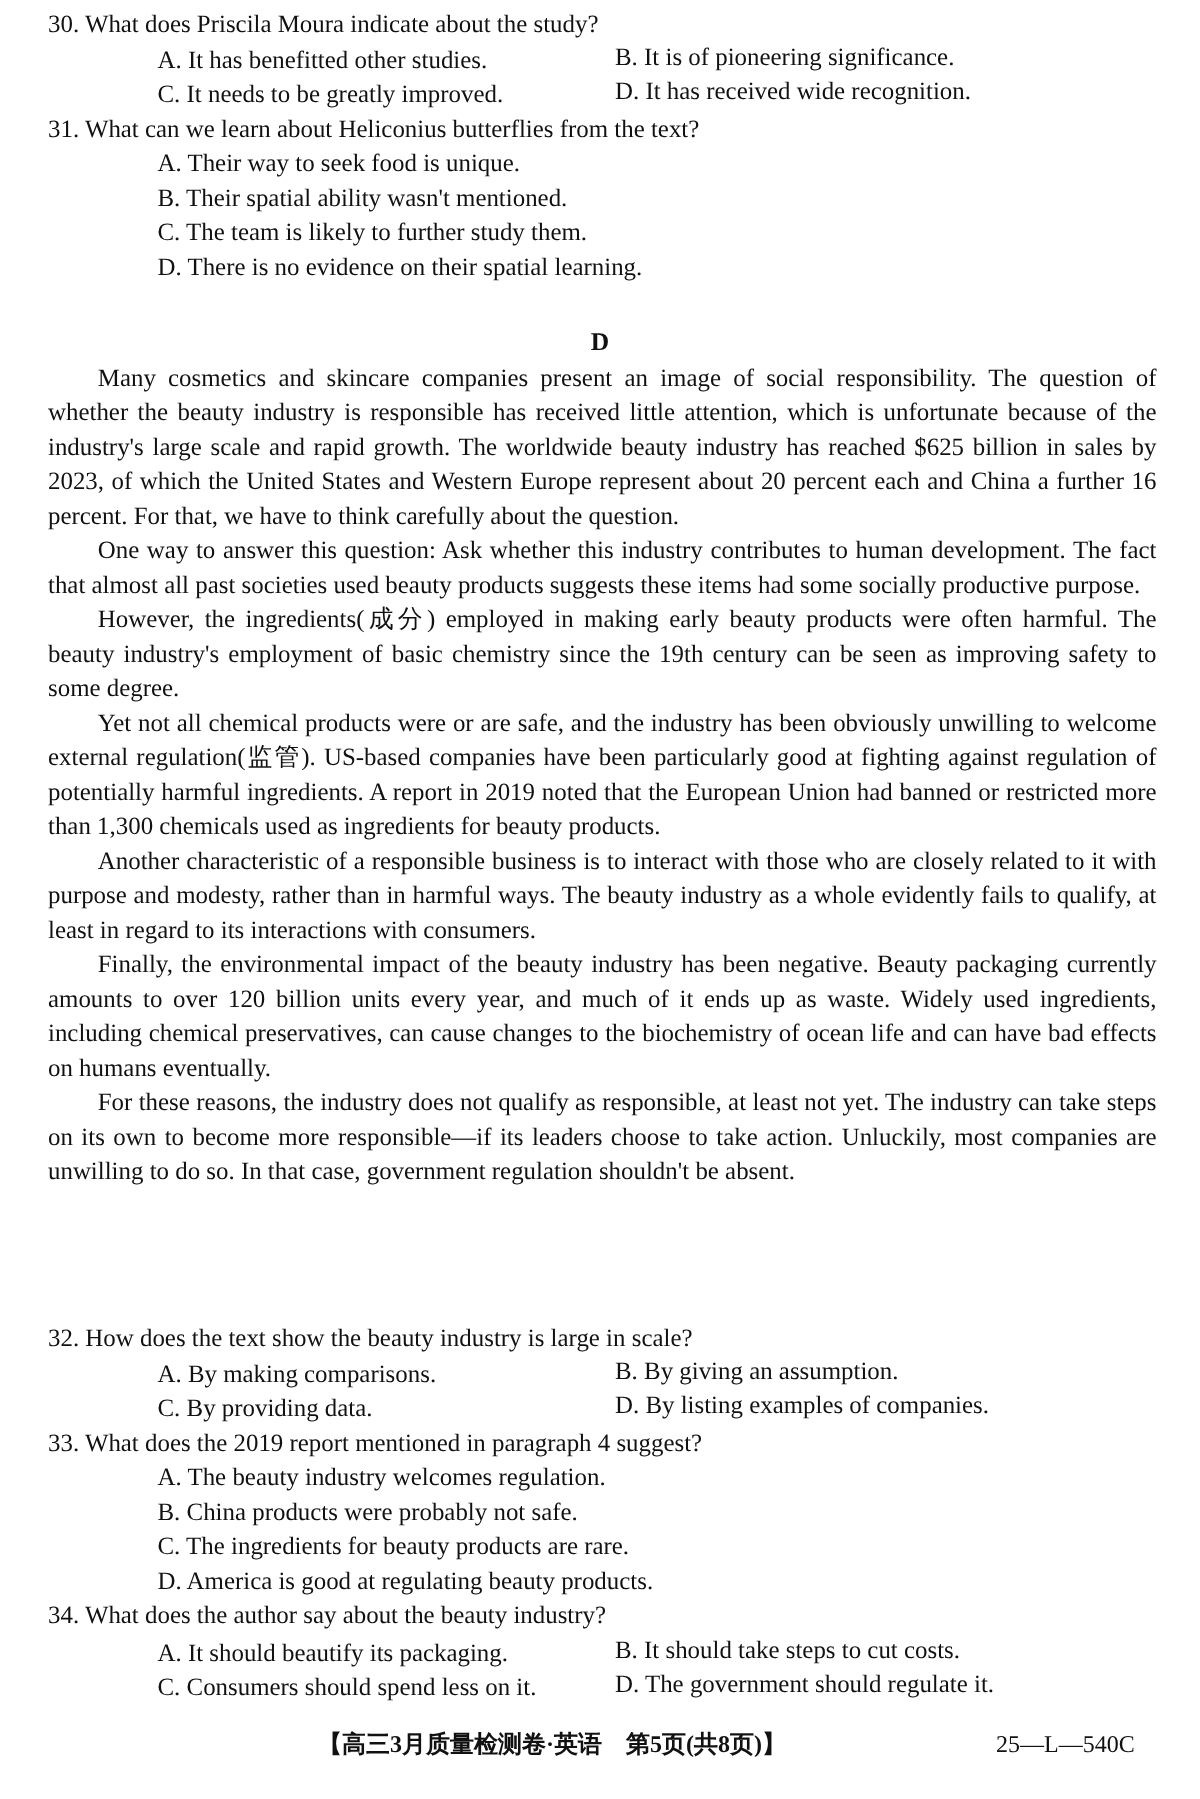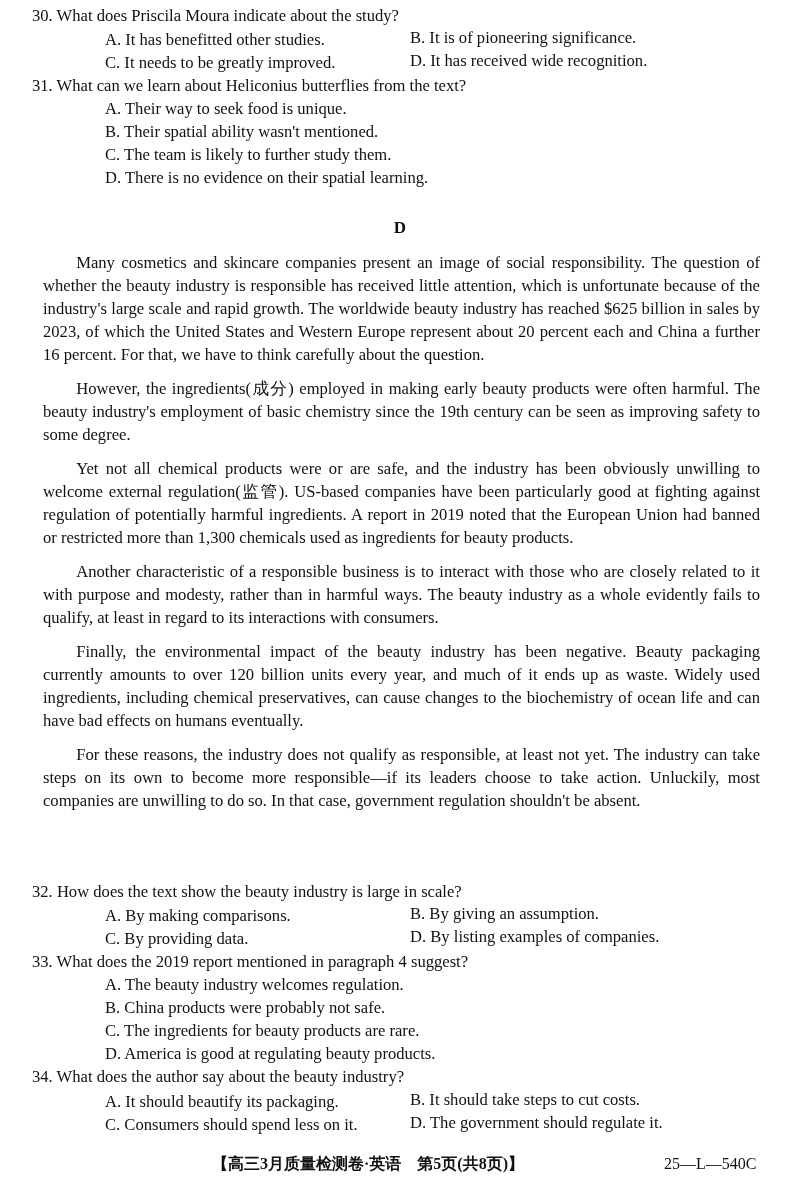--- a/index.html
+++ b/index.html
@@ -16,21 +16,21 @@
   .col1 { left: 62px; margin-left: 43px; }
   .col2 { left: 410px; }
   .section-letter {
     position: absolute; left: 0; width: 800px; text-align: center; top: 216px;
     font-weight: bold; font-size: 17px;
   }
   .passage {
     position: absolute; left: 32px; top: 240px; width: 739px;
     text-align: justify; text-align-last: left;
   }
-  .passage p { margin: 11px; text-indent: 2em; }
+  .passage p { margin: 0; text-indent: 2em; }
   .footer {
     position: absolute; top: 1152px; left: 212px; white-space: nowrap;
     font-size: 16px; font-weight: bold; text-align: right;
   }
   .footer-code {
     position: absolute; top: 1152px; left: 664px; white-space: nowrap; font-size: 16px;
   }
 </style>
 </head>
 <body>
@@ -46,20 +46,21 @@
   <div class="q" style="top:74px">31. What can we learn about Heliconius butterflies from the text?</div>
   <div class="opt col1" style="top:97px">A. Their way to seek food is unique.</div>
   <div class="opt col1" style="top:120px">B. Their spatial ability wasn't mentioned.</div>
   <div class="opt col1" style="top:143px">C. The team is likely to further study them.</div>
   <div class="opt col1" style="top:166px">D. There is no evidence on their spatial learning.</div>
 
   <div class="section-letter">D</div>
 
   <div class="passage">
     <p>Many cosmetics and skincare companies present an image of social responsibility. The question of whether the beauty industry is responsible has received little attention, which is unfortunate because of the industry's large scale and rapid growth. The worldwide beauty industry has reached $625 billion in sales by 2023, of which the United States and Western Europe represent about 20 percent each and China a further 16 percent. For that, we have to think carefully about the question.</p>
+    <p>One way to answer this question: Ask whether this industry contributes to human development. The fact that almost all past societies used beauty products suggests these items had some socially productive purpose.</p>
     <p>However, the ingredients(成分) employed in making early beauty products were often harmful. The beauty industry's employment of basic chemistry since the 19th century can be seen as improving safety to some degree.</p>
     <p>Yet not all chemical products were or are safe, and the industry has been obviously unwilling to welcome external regulation(监管). US-based companies have been particularly good at fighting against regulation of potentially harmful ingredients. A report in 2019 noted that the European Union had banned or restricted more than 1,300 chemicals used as ingredients for beauty products.</p>
     <p>Another characteristic of a responsible business is to interact with those who are closely related to it with purpose and modesty, rather than in harmful ways. The beauty industry as a whole evidently fails to qualify, at least in regard to its interactions with consumers.</p>
     <p>Finally, the environmental impact of the beauty industry has been negative. Beauty packaging currently amounts to over 120 billion units every year, and much of it ends up as waste. Widely used ingredients, including chemical preservatives, can cause changes to the biochemistry of ocean life and can have bad effects on humans eventually.</p>
     <p>For these reasons, the industry does not qualify as responsible, at least not yet. The industry can take steps on its own to become more responsible—if its leaders choose to take action. Unluckily, most companies are unwilling to do so. In that case, government regulation shouldn't be absent.</p>
   </div>
 
   <div class="q" style="top:880px">32. How does the text show the beauty industry is large in scale?</div>
   <div class="opt col1" style="top:904px">A. By making comparisons.</div>
   <div class="opt col2" style="top:902px">B. By giving an assumption.</div>

